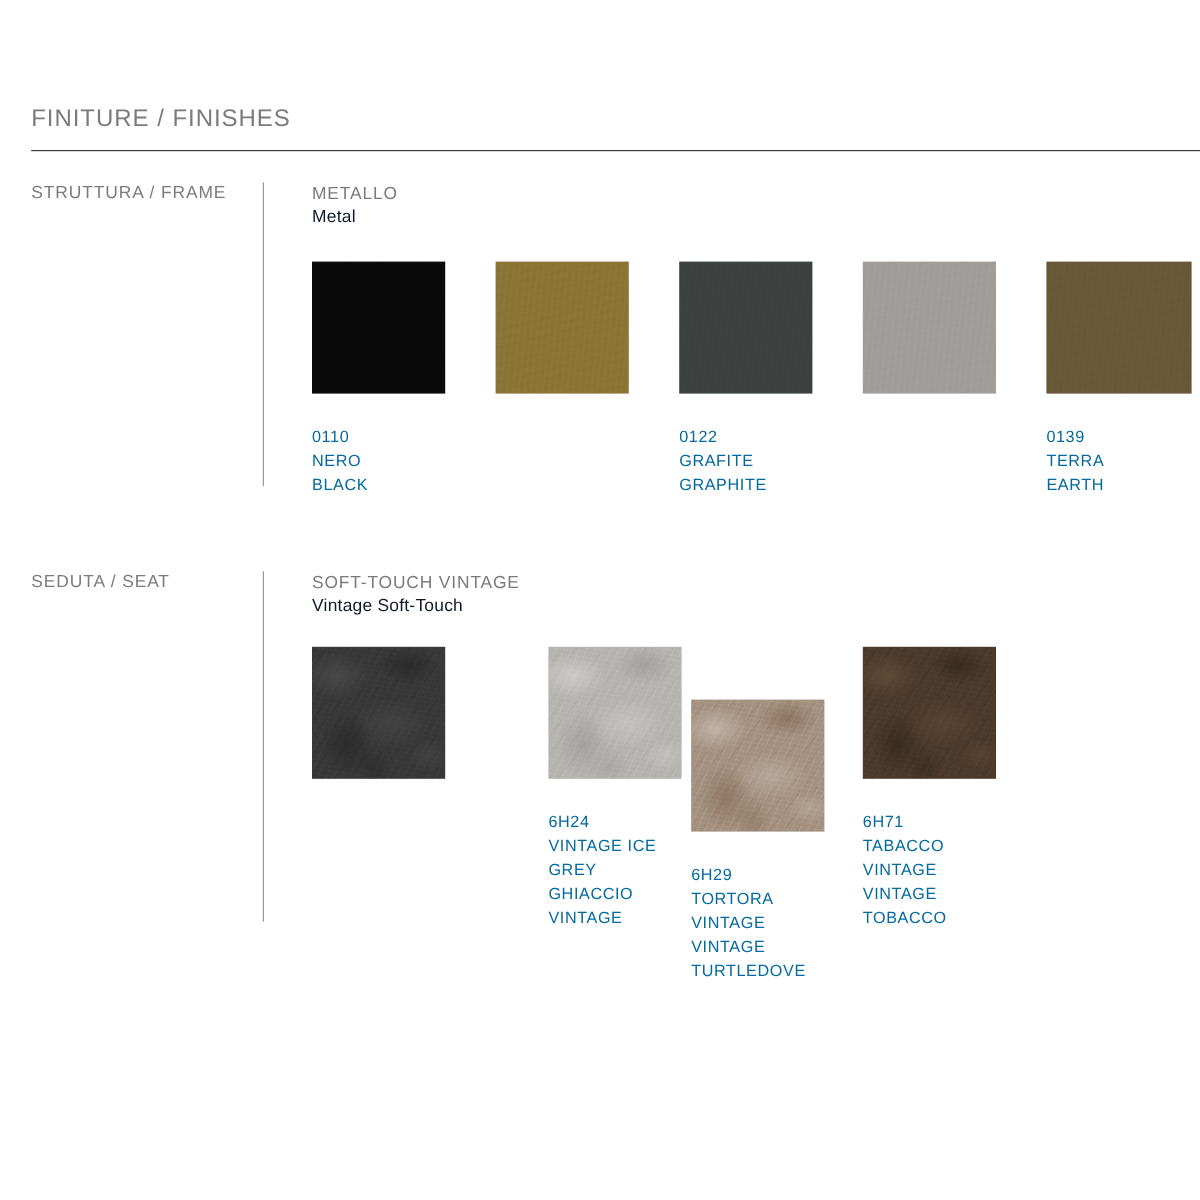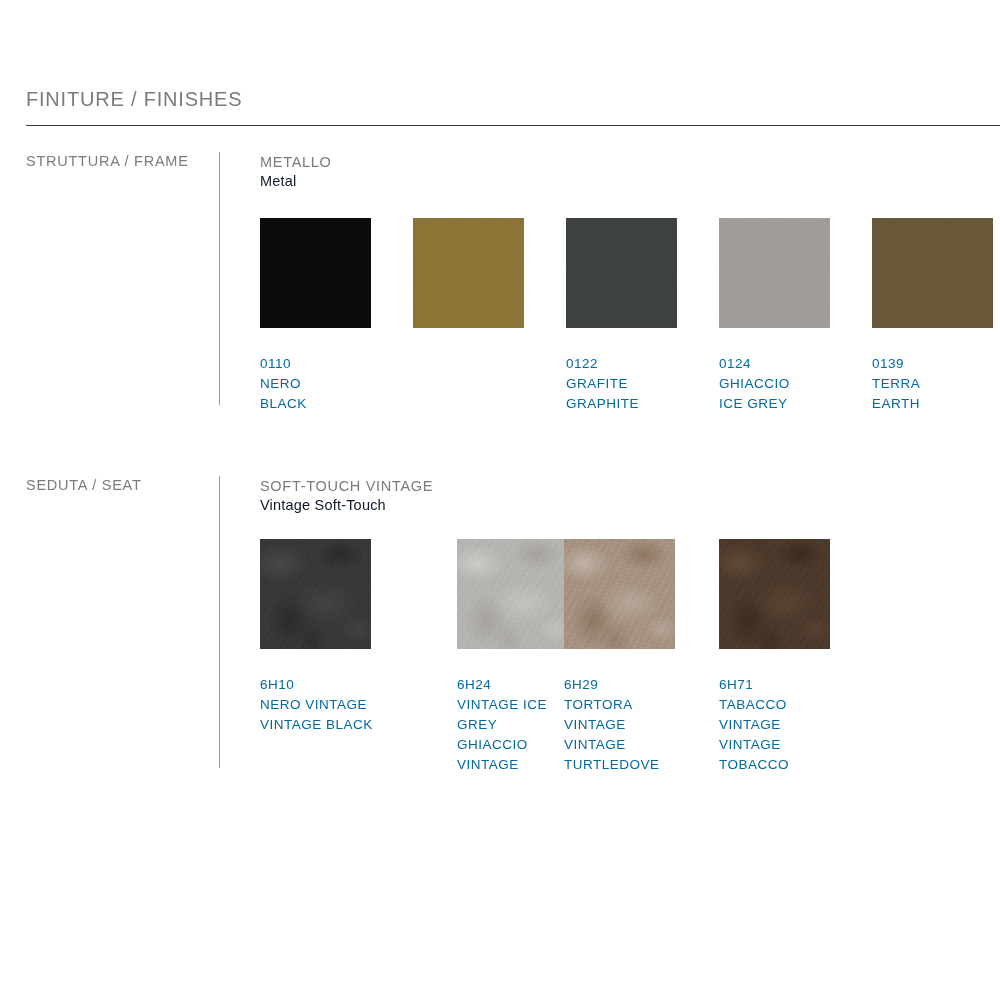--- a/index.html
+++ b/index.html
@@ -185,25 +185,20 @@
           <div class="swatch-caption">
             <span class="caption-line">0122</span>
             <span class="caption-line">GRAFITE</span>
             <span class="caption-line">GRAPHITE</span>
           </div>
         </div>
         <div class="swatch-cell" style="left: 459px;">
           <div class="swatch-chip" style="background: rgb(160, 156, 153);">
             <div class="grain soft"></div>
           </div>
-          <div class="swatch-caption">
-            <span class="caption-line">0124</span>
-            <span class="caption-line">GHIACCIO</span>
-            <span class="caption-line">ICE GREY</span>
-          </div>
         </div>
         <div class="swatch-cell" style="left: 612px;">
           <div class="swatch-chip wide" style="background: rgb(104, 87, 56);">
             <div class="grain soft"></div>
           </div>
           <div class="swatch-caption">
             <span class="caption-line">0139</span>
             <span class="caption-line">TERRA</span>
             <span class="caption-line">EARTH</span>
           </div>
@@ -216,37 +211,32 @@
     <div class="section-divider"></div>
     <div class="material">
       <div class="material-name">SOFT-TOUCH VINTAGE</div>
       <div class="material-sub">Vintage Soft-Touch</div>
     </div>
     <div class="swatches">
         <div class="swatch-cell" style="left: 0px;">
           <div class="swatch-chip" style="background: rgb(55, 55, 55);">
             <div class="grain"></div>
           </div>
-          <div class="swatch-caption">
-            <span class="caption-line">6H10</span>
-            <span class="caption-line">NERO VINTAGE</span>
-            <span class="caption-line">VINTAGE BLACK</span>
-          </div>
         </div>
         <div class="swatch-cell" style="left: 153px; margin-left: 44px;">
           <div class="swatch-chip" style="background: rgb(181, 179, 176);">
             <div class="grain"></div>
           </div>
           <div class="swatch-caption">
             <span class="caption-line">6H24</span>
             <span class="caption-line">VINTAGE ICE GREY</span>
             <span class="caption-line">GHIACCIO VINTAGE</span>
           </div>
         </div>
-        <div class="swatch-cell" style="left: 304px;">
+        <div class="swatch-cell" style="left: 316px; margin-top: 44px;">
           <div class="swatch-chip" style="background: rgb(164, 144, 127);">
             <div class="grain"></div>
           </div>
           <div class="swatch-caption">
             <span class="caption-line">6H29</span>
             <span class="caption-line">TORTORA VINTAGE</span>
             <span class="caption-line">VINTAGE TURTLEDOVE</span>
           </div>
         </div>
         <div class="swatch-cell" style="left: 459px;">

